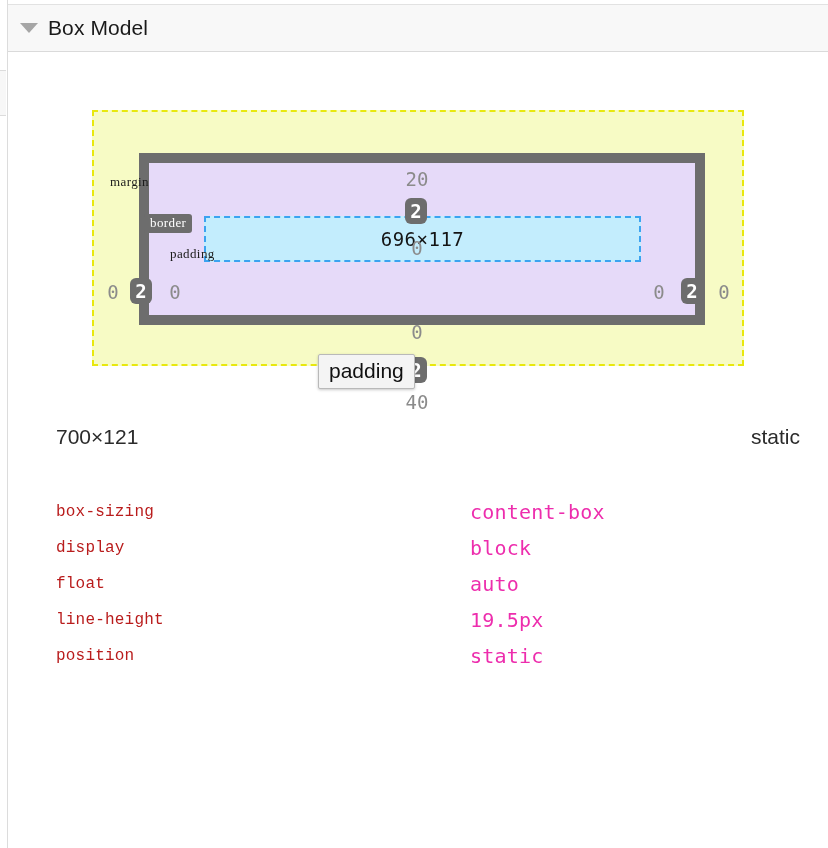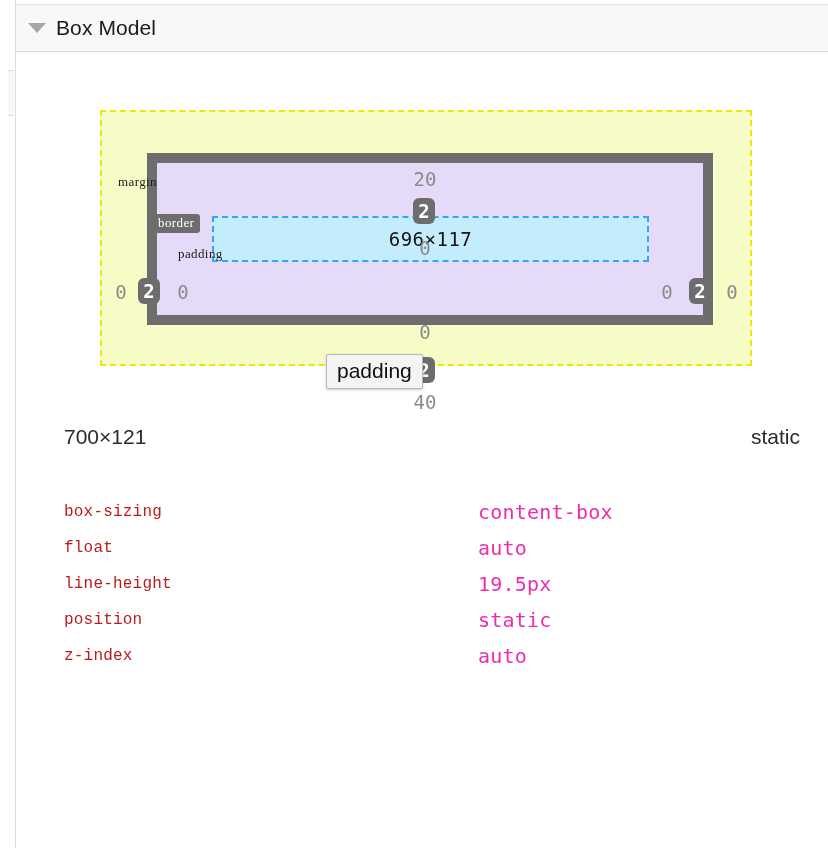--- a/index.html
+++ b/index.html
@@ -14,21 +14,20 @@
     color: #18181b;
     overflow: hidden;
     position: relative;
   }
 
   
   #panel {
     position: absolute;
     inset: 0;
     background: #ffffff;
-    margin-left: 8px;
   }
   .left-rail {
     position: absolute;
     left: 0; top: 0; bottom: 0;
     width: 7px;
     background: #ffffff;
     border-right: 1px solid #dcdcdc;
   }
   .left-rail-chip {
     position: absolute;
@@ -322,30 +321,30 @@
     <span class="summary-position">static</span>
   </div>
 
 
   <div class="props-list" id="props-list">
       <div class="prop-row">
         <span class="prop-name">box-sizing</span>
         <span class="prop-value">content-box</span>
       </div>
       <div class="prop-row">
+        <span class="prop-name">display</span>
+        <span class="prop-value">block</span>
+      </div>
+      <div class="prop-row">
         <span class="prop-name">float</span>
         <span class="prop-value">auto</span>
       </div>
       <div class="prop-row">
         <span class="prop-name">line-height</span>
         <span class="prop-value">19.5px</span>
       </div>
       <div class="prop-row">
         <span class="prop-name">position</span>
         <span class="prop-value">static</span>
       </div>
-      <div class="prop-row">
-        <span class="prop-name">z-index</span>
-        <span class="prop-value">auto</span>
-      </div>
     </div>
 
 </div>
 
 </body></html>

